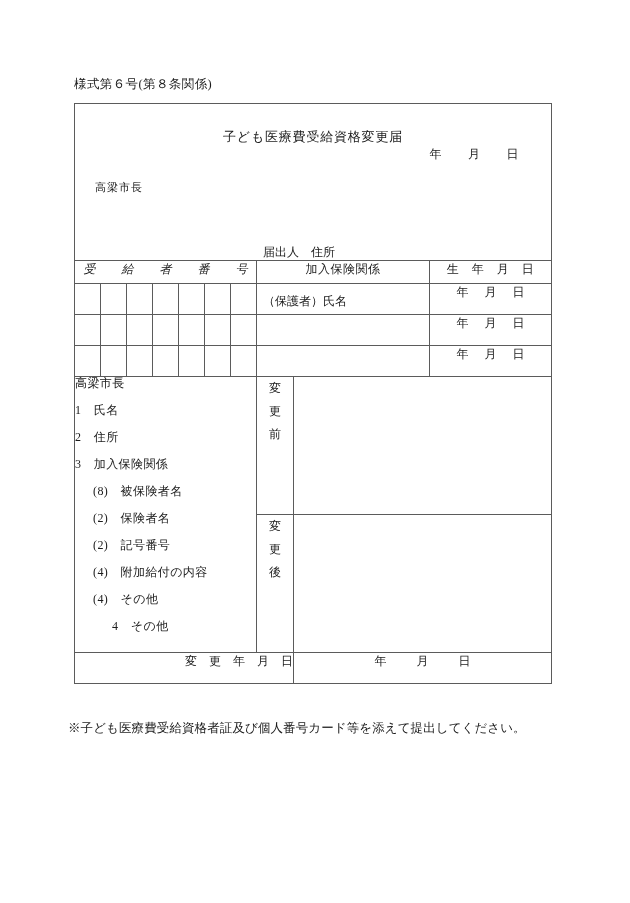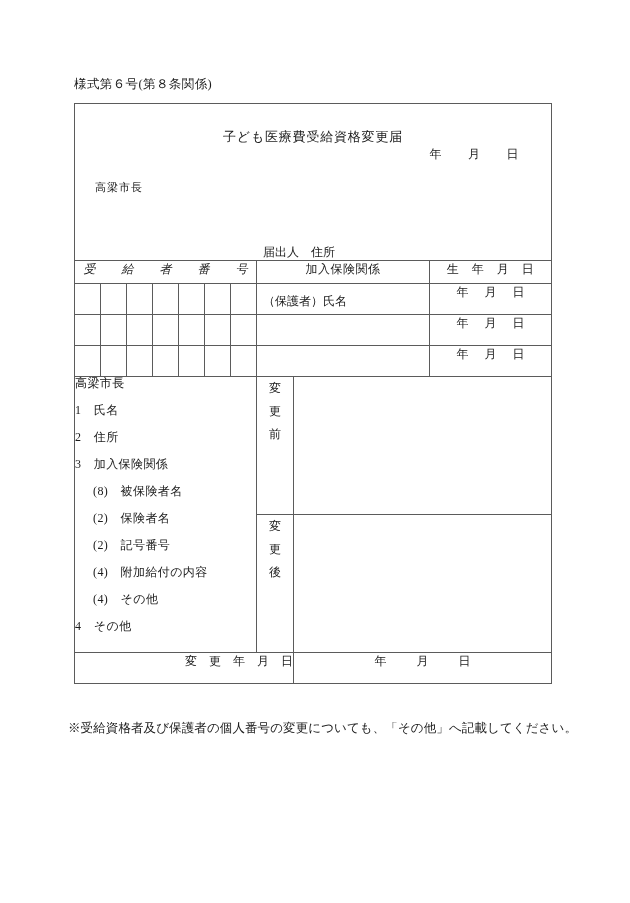--- a/index.html
+++ b/index.html
@@ -117,21 +117,21 @@
     margin: 0;
     padding: 0;
     list-style: none;
   }
   .items-list li {
     margin: 0 0 15px 0;
     white-space: pre;
     letter-spacing: 0.4px;
   }
   .items-list li.sub { padding-left: 18px; }
-  .items-list li.last { margin-bottom: 0; }
+  .items-list li.last { margin-bottom: 0; margin-left: 37px; }
 
   
   .ba-label {
     width: 37px;
     text-align: center;
     vertical-align: middle;
     font-size: 12px;
   }
   .ba-label .v {
     display: block;
@@ -292,16 +292,16 @@
         </td>
         <td colspan="2" class="foot-right">
           <span>年</span><span class="gap"></span><span>月</span><span class="gap"></span><span>日</span>
         </td>
       </tr>
 
     </tbody>
   </table>
 
   <div class="notes">
-    <div>※受給資格者及び保護者の個人番号の変更についても、「その他」へ記載してください。</div>
+    <div>※子ども医療費受給資格者証及び個人番号カード等を添えて提出してください。</div>
   </div>
 
 </div>
 
 </body></html>

